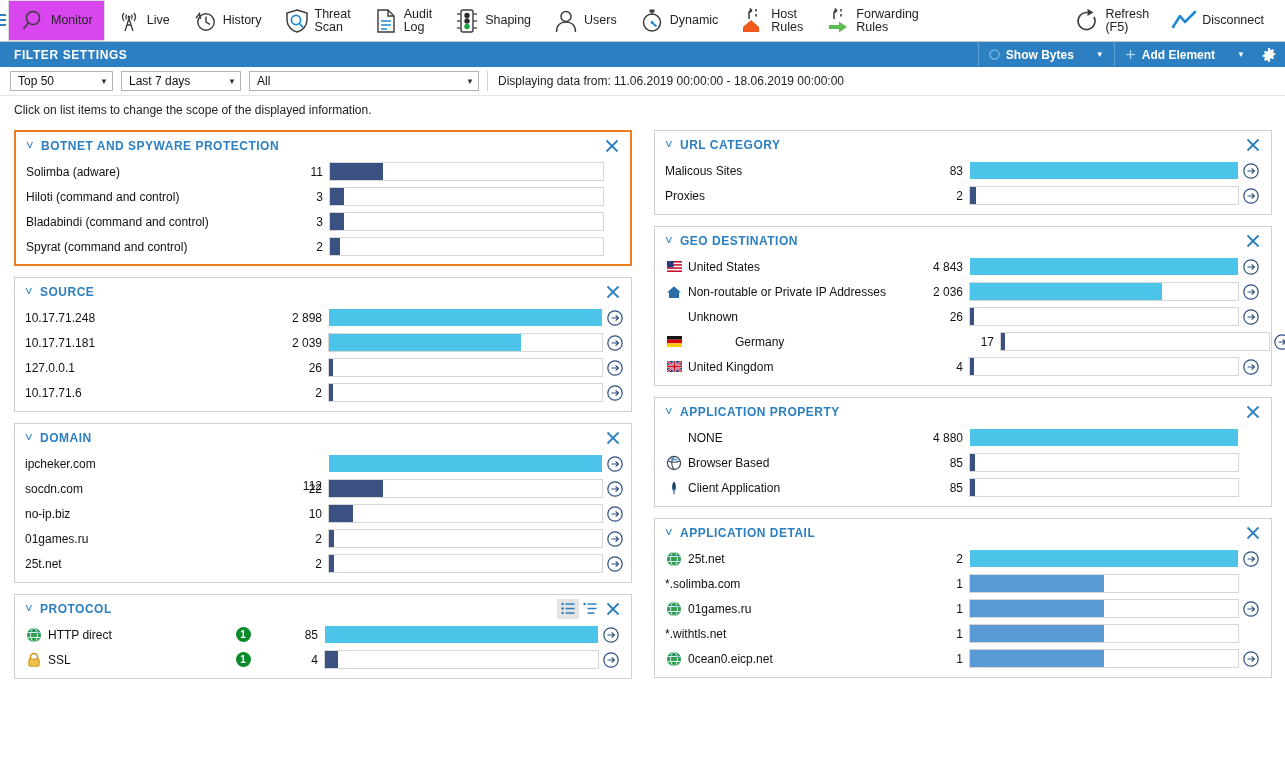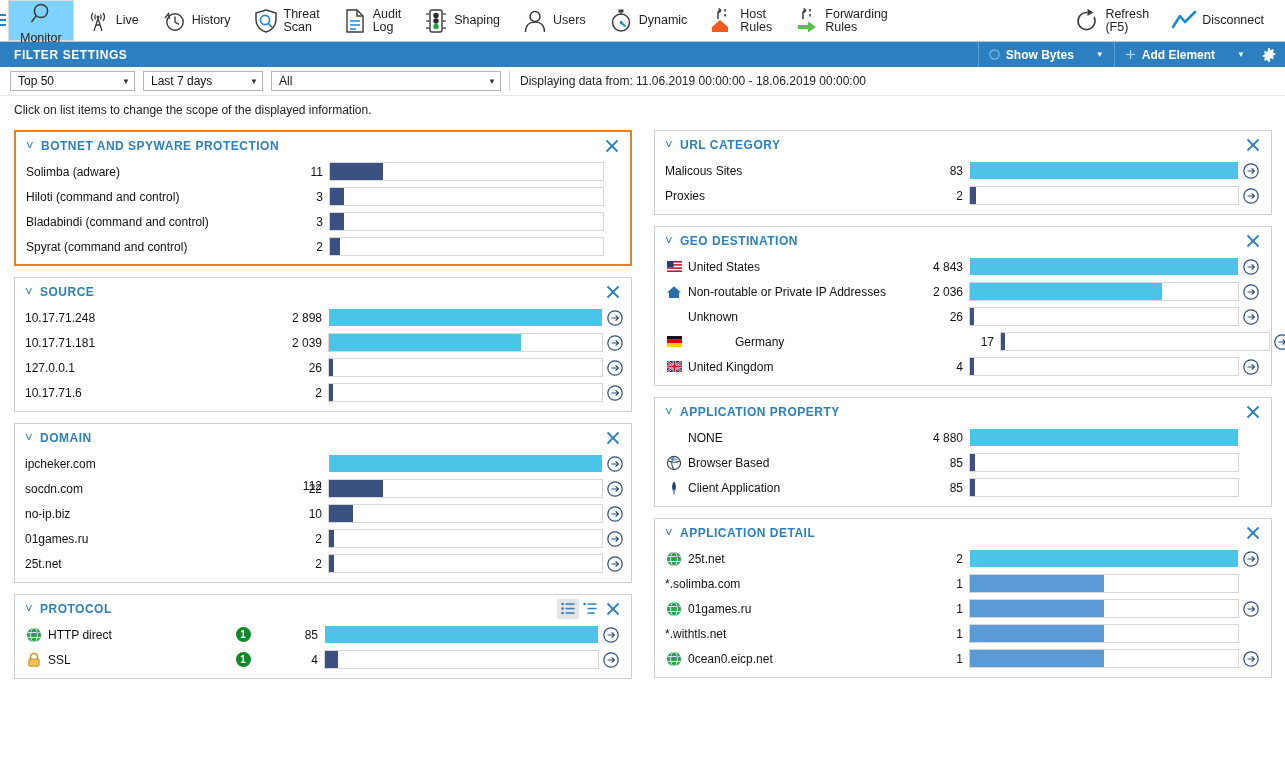--- a/index.html
+++ b/index.html
@@ -27,21 +27,21 @@
     overflow: hidden;
   }
   .tb-item {
     display: flex;
     align-items: center;
     gap: 5px;
     padding: 0 11px;
     cursor: default;
     white-space: nowrap;
   }
-  .tb-item.active { background: #7dd3fc; border: 1px solid #dcdcdc; flex-direction: column; }
+  .tb-item.active { background: #d946ef; border: 1px solid #dcdcdc; }
   .tb-item .tb-label {
     font-size: 12.5px;
     color: #222;
     line-height: 13px;
   }
   .tb-label.two-line { white-space: pre-line; }
   .tb-spacer { flex: 1; }
   .tb-ico { width: 26px; height: 26px; flex: 0 0 26px; display:block; }
 
   
@@ -88,21 +88,21 @@
     background: #fff;
     display: flex;
     align-items: center;
     padding: 0 4px 0 7px;
     font-size: 12px;
     color: #111;
     position: relative;
   }
   .sel .sel-val { flex: 1; }
   .sel .sel-caret { font-size: 8px; color: #333; padding-left: 6px; }
-  .sel-1 { width: 125px; }
+  .sel-1 { width: 103px; }
   .sel-2 { width: 120px; }
   .sel-3 { width: 230px; flex: 1 1 auto; max-width: 230px; }
   .datainfo {
     font-size: 12px;
     color: #222;
     border-left: 1px solid #cfcfcf;
     padding-left: 10px;
     height: 20px;
     line-height: 20px;
     white-space: nowrap;

